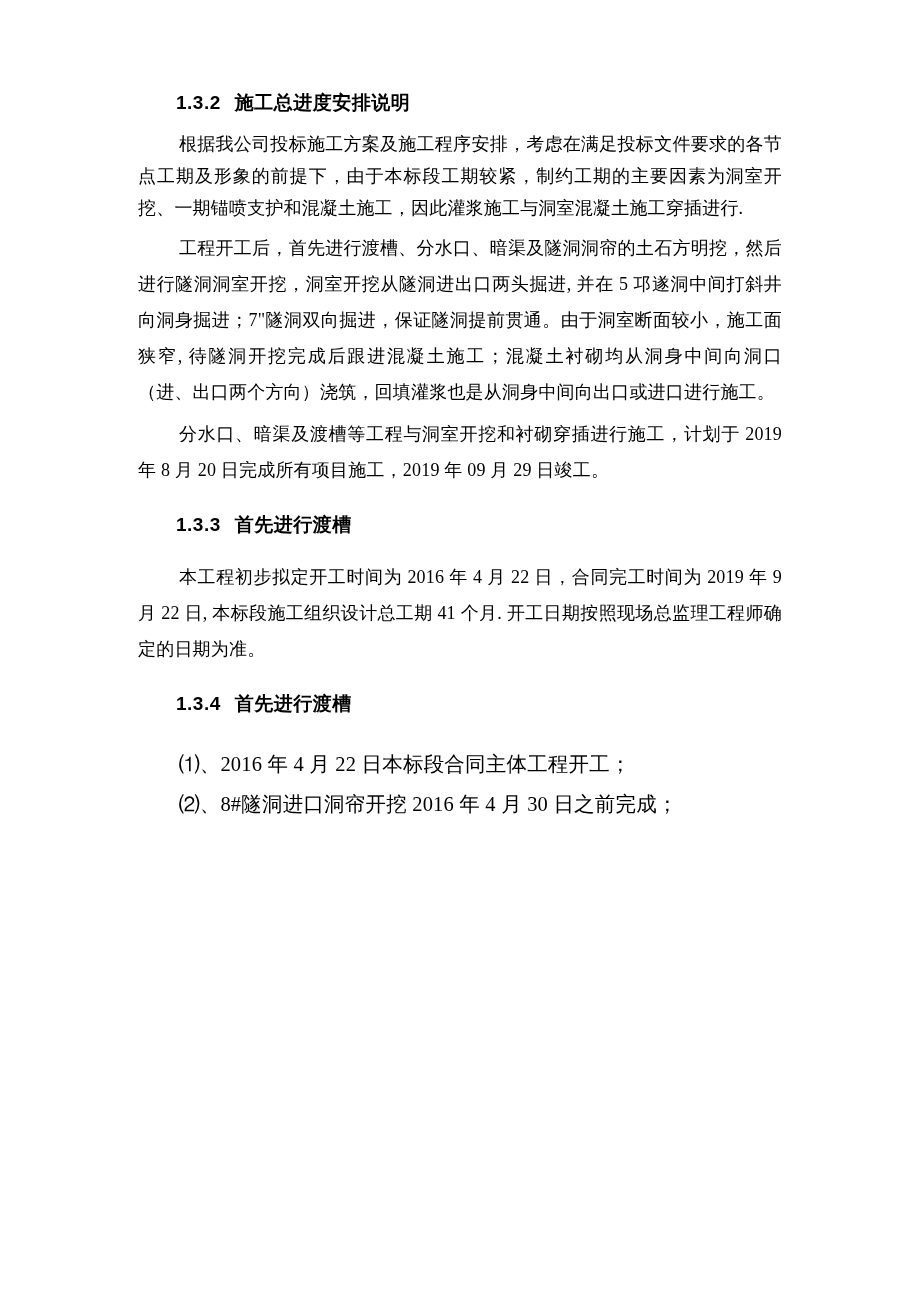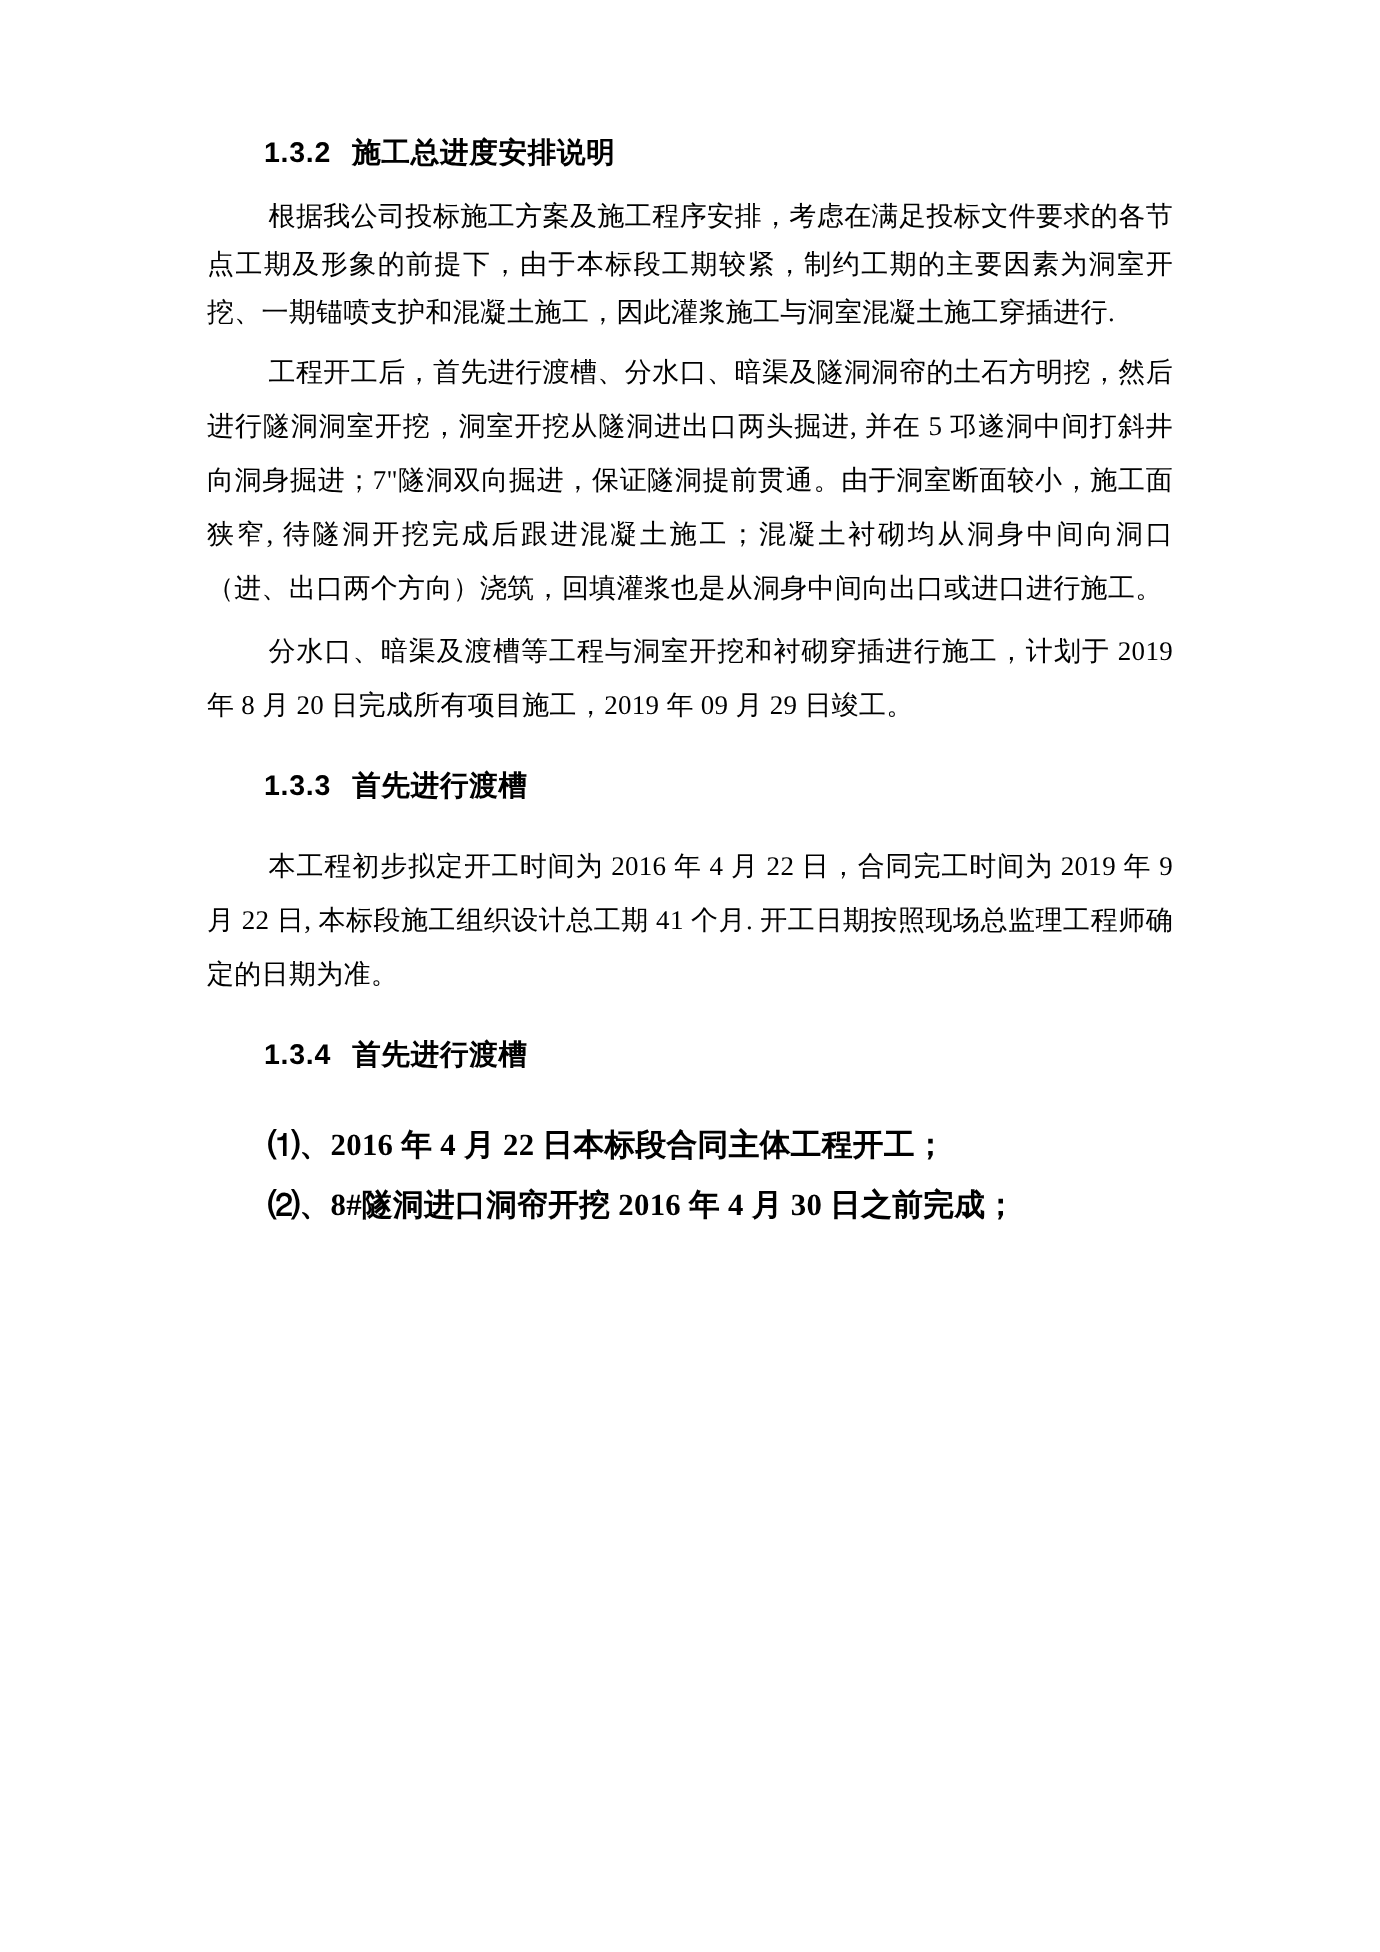--- a/index.html
+++ b/index.html
@@ -49,21 +49,20 @@
     line-height: 2.0;
   }
   .gap-sm { height: 8px; }
   .gap-md { height: 16px; }
   .list-item {
     font-size: 20.5px;
     line-height: 1.95;
     margin: 0;
     text-indent: 41px;
     letter-spacing: 0.2px;
-    font-weight: bold;
   }
 </style>
 </head>
 <body>
 
 <div class="page">
 
   <h2 class="heading">
     <span class="num">1.3.2</span><span>施工总进度安排说明</span>
   </h2>

